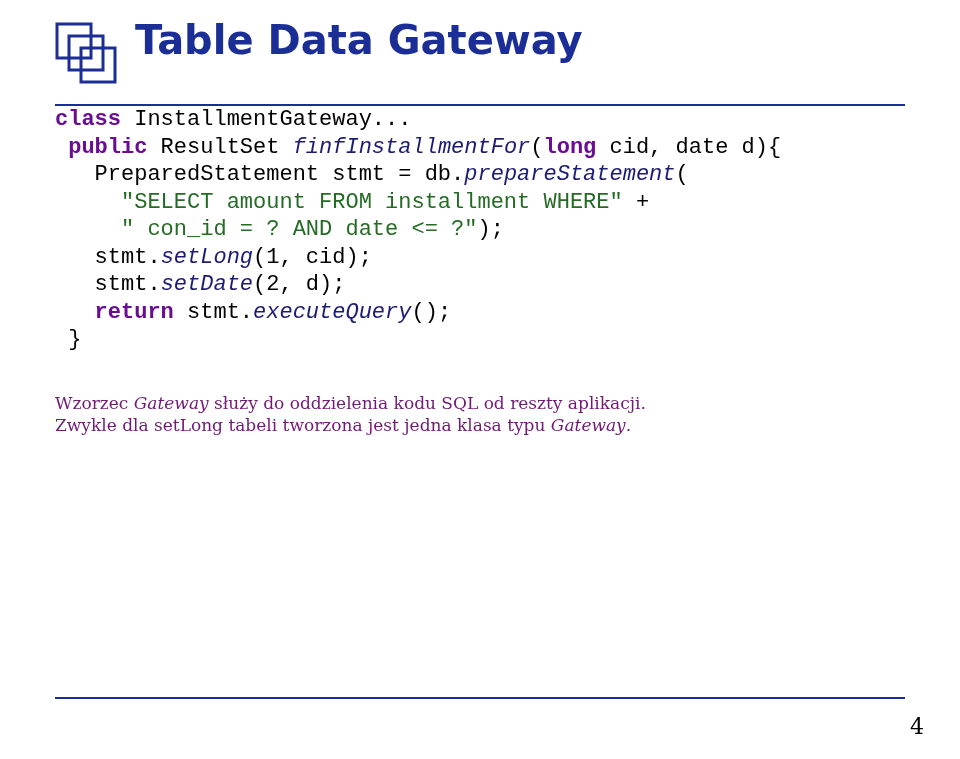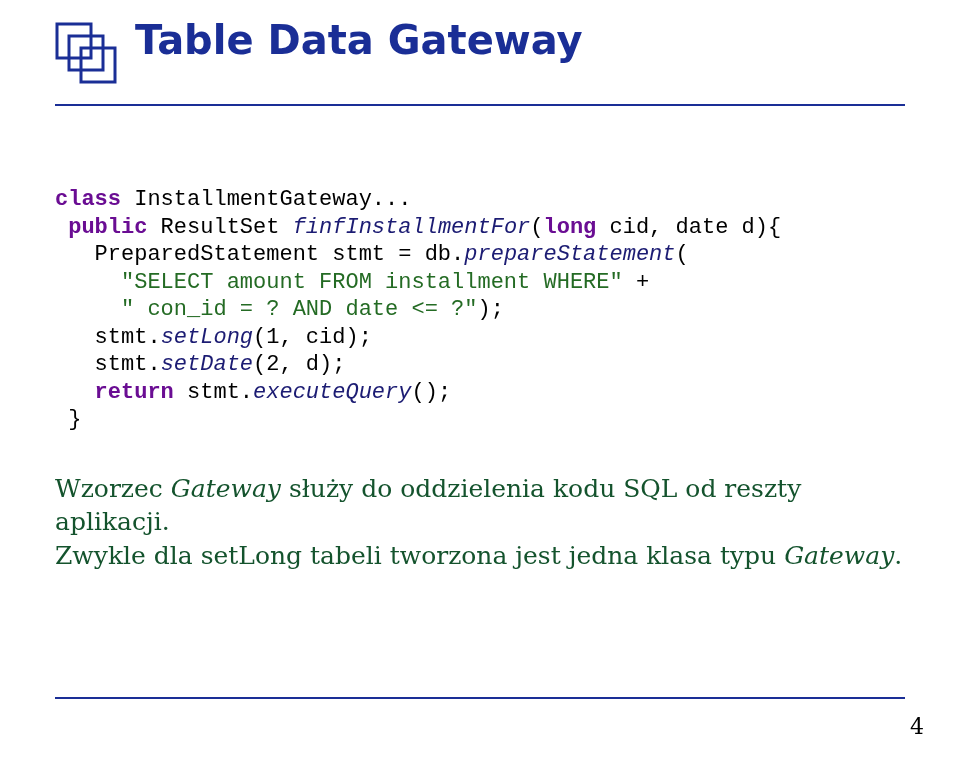--- a/index.html
+++ b/index.html
@@ -34,36 +34,35 @@
     margin: 0;
     line-height: 1.1;
   }
   .underline {
     height: 2px;
     background: #1a2e96;
     margin: 16px 0 0 0;
     width: 100%;
   }
   .code-block {
-    margin-top: 80px;
     font-family: "Courier New", monospace;
     font-size: 22px;
     line-height: 1.25;
     color: #000000;
     white-space: pre;
   }
   .kw { color: #6a0d93; font-weight: 600; }
   .fn { color: #1c1c73; font-style: italic; }
   .str { color: #246b24; }
   .paragraph {
     margin-top: 38px;
     font-family: Georgia, "DejaVu Serif", serif;
-    font-size: 25px;
+    font-size: 17px;
     line-height: 1.35;
-    color: #14532d;
+    color: #701a75;
   }
   .paragraph .patt { font-style: italic; }
   .page-num {
     position: absolute;
     bottom: 20px;
     right: 36px;
     font-size: 22px;
     color: #000;
     font-family: Georgia, "DejaVu Serif", serif;
   }

